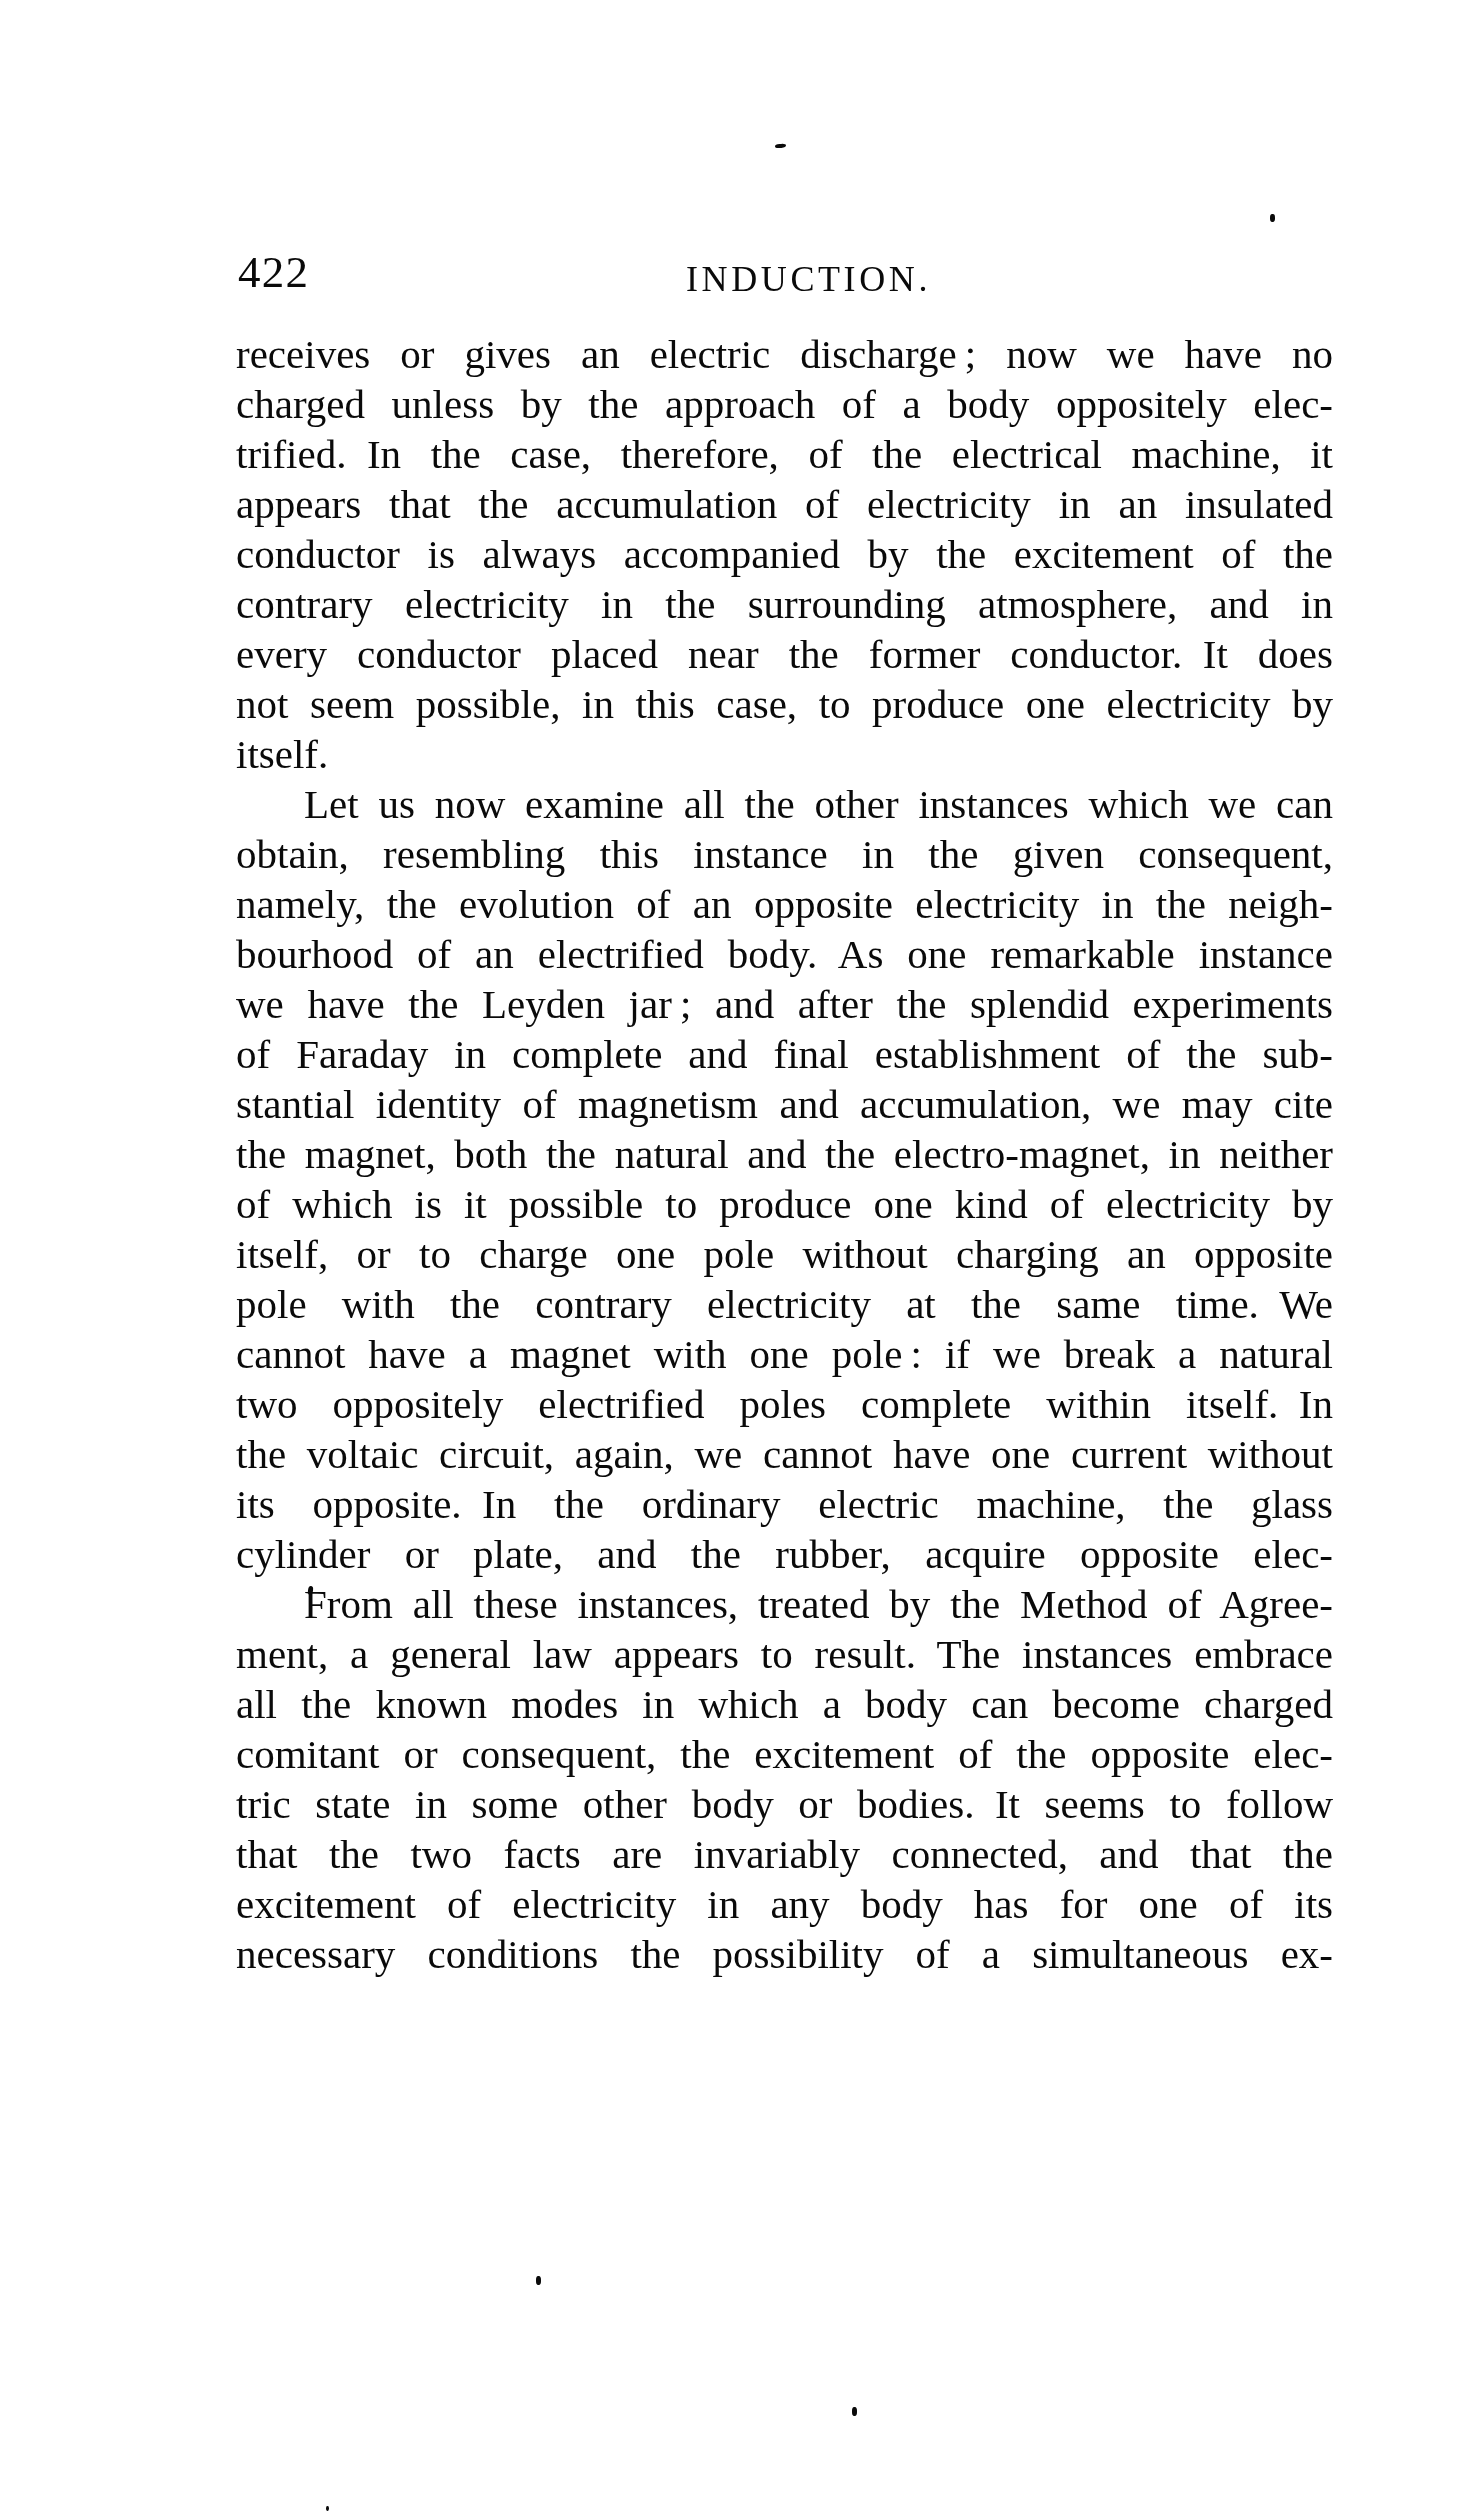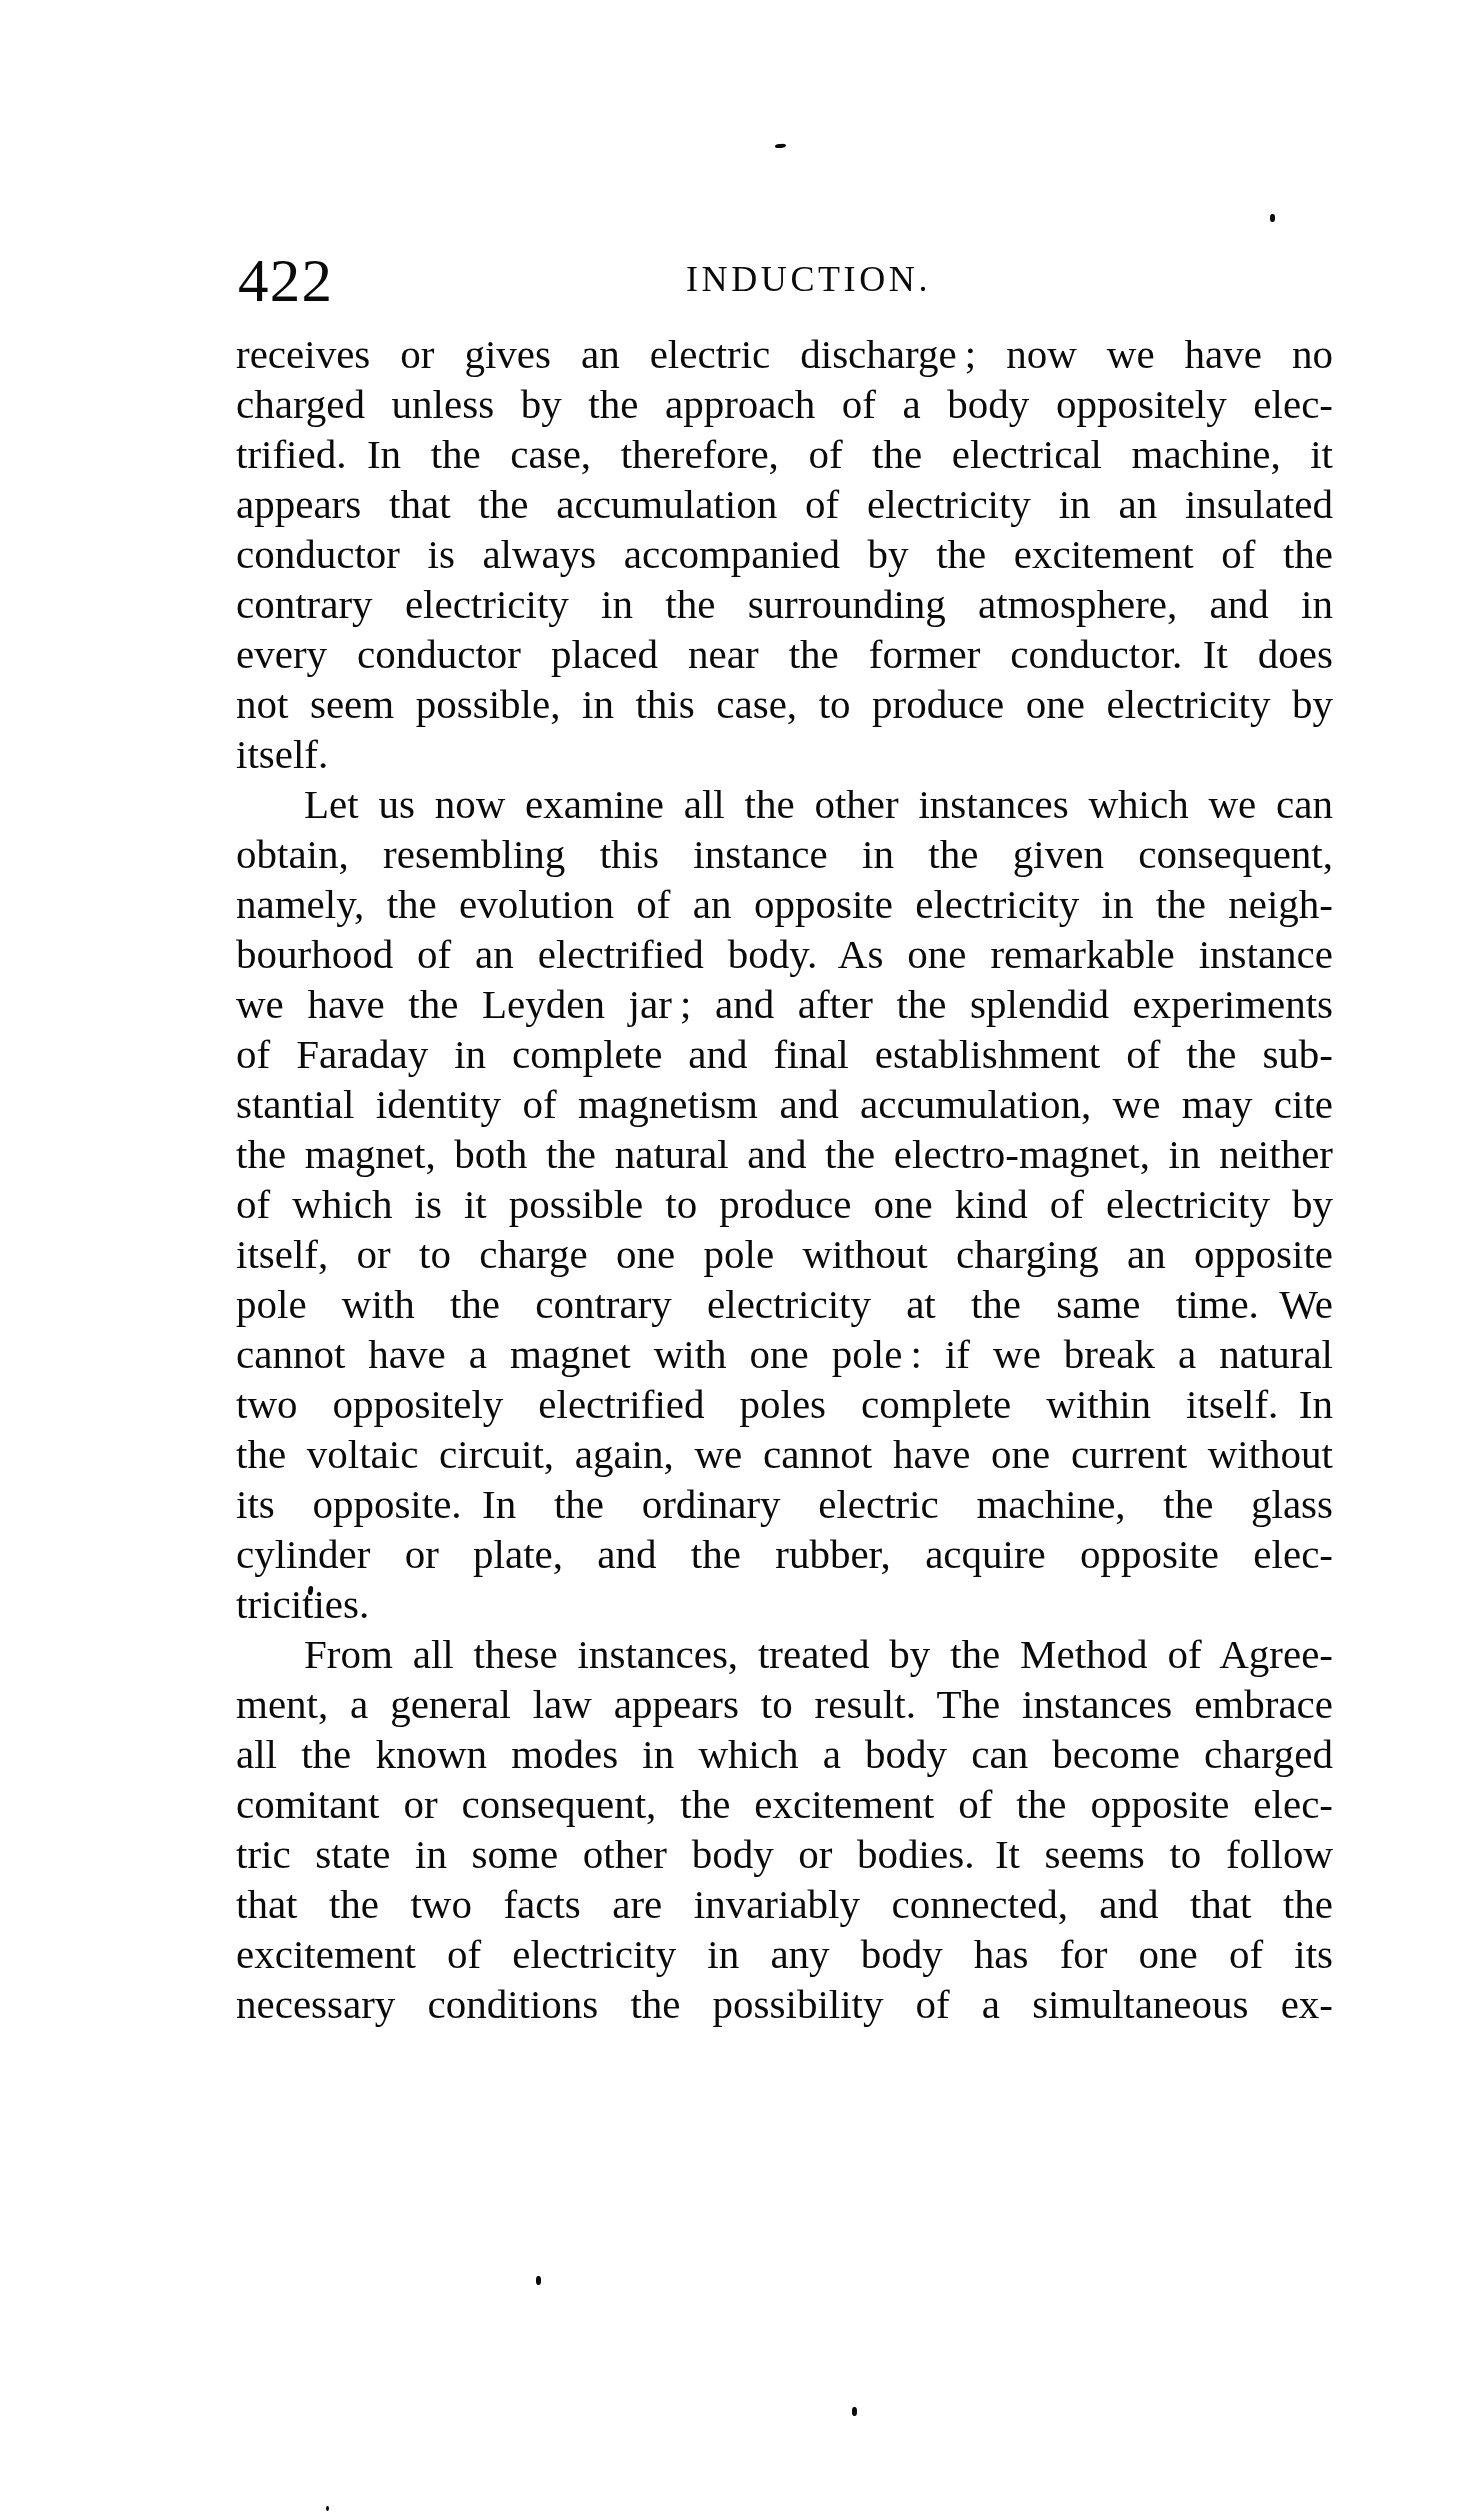--- a/index.html
+++ b/index.html
@@ -13,21 +13,21 @@
     height: 2512px;
     background: #ffffff;
     color: #0a0a0a;
     font-family: "Liberation Serif", "DejaVu Serif", serif;
     overflow: hidden;
   }
   .folio {
     position: absolute;
     left: 238px;
     top: 250px;
-    font-size: 61px;
+    font-size: 45px;
     line-height: 1;
     letter-spacing: 1.2px;
   }
   .running-header {
     position: absolute;
     left: 259px;
     top: 261px;
     width: 1099px;
     text-align: center;
     font-size: 36px;
@@ -88,21 +88,20 @@
         <div class="line">stantial identity of magnetism and accumulation, we may cite</div>
         <div class="line">the magnet, both the natural and the electro-magnet, in neither</div>
         <div class="line">of which is it possible to produce one kind of electricity by</div>
         <div class="line">itself, or to charge one pole without charging an opposite</div>
         <div class="line">pole with the contrary electricity at the same time. We</div>
         <div class="line">cannot have a magnet with one pole : if we break a natural</div>
         <div class="line">two oppositely electrified poles complete within itself. In</div>
         <div class="line">the voltaic circuit, again, we cannot have one current without</div>
         <div class="line">its opposite. In the ordinary electric machine, the glass</div>
         <div class="line">cylinder or plate, and the rubber, acquire opposite elec-</div>
-        <div class="line final">tricities.</div>
       </div>
       <div class="paragraph">
         <div class="line indent">From all these instances, treated by the Method of Agree-</div>
         <div class="line">ment, a general law appears to result. The instances embrace</div>
         <div class="line">all the known modes in which a body can become charged</div>
         <div class="line">comitant or consequent, the excitement of the opposite elec-</div>
         <div class="line">tric state in some other body or bodies. It seems to follow</div>
         <div class="line">that the two facts are invariably connected, and that the</div>
         <div class="line">excitement of electricity in any body has for one of its</div>
         <div class="line">necessary conditions the possibility of a simultaneous ex-</div>

